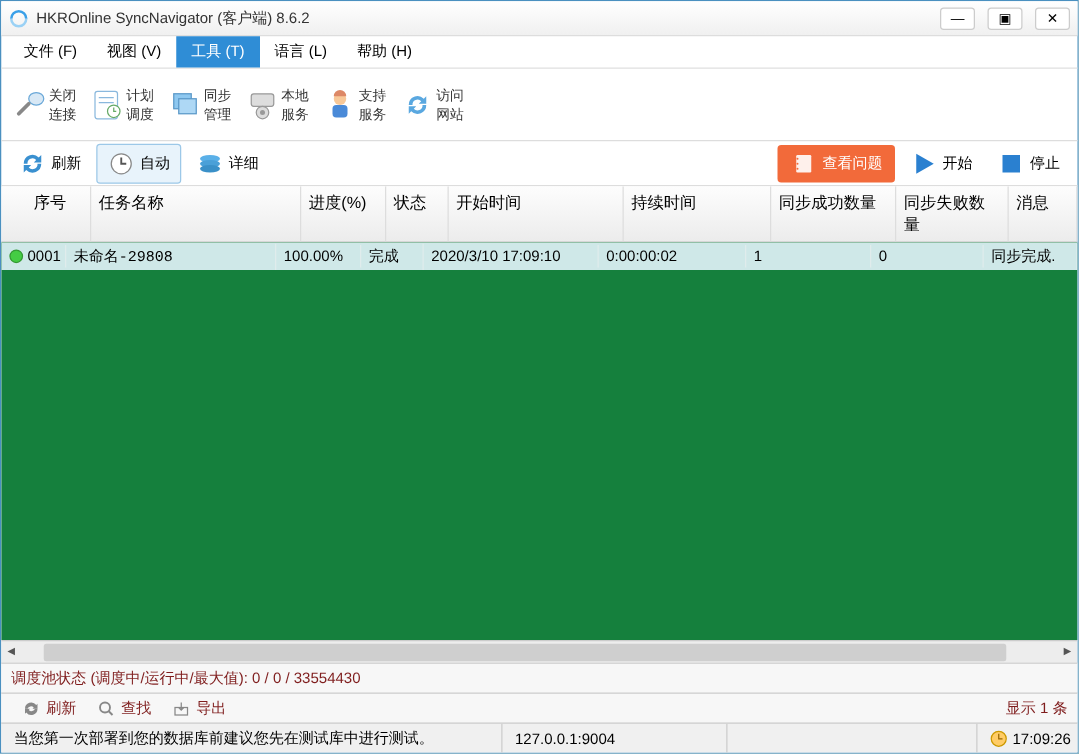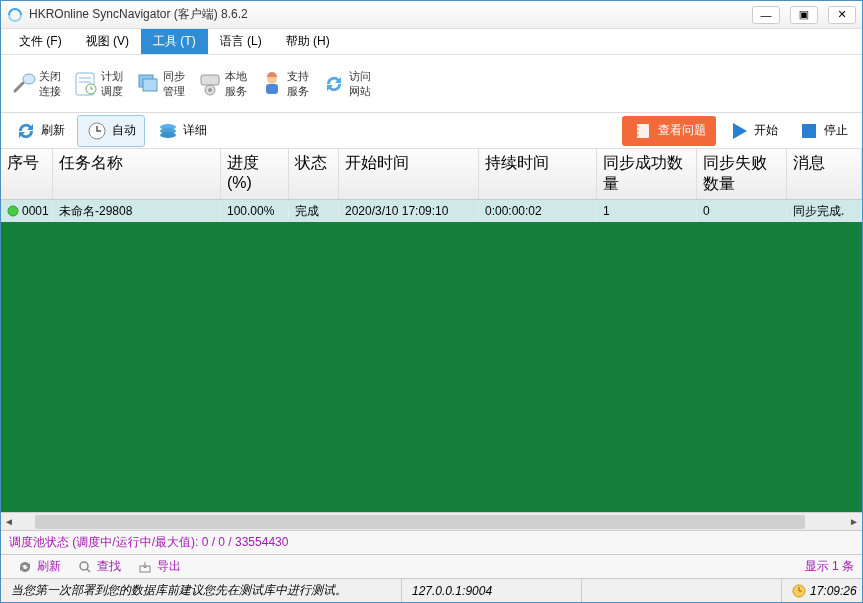--- a/index.html
+++ b/index.html
@@ -27,39 +27,39 @@
 
 .actionbar { height: 36px; display: flex; align-items: center; padding: 2px 6px; border-bottom: 1px solid #ddd; gap: 4px; }
 .actbtn { display: flex; align-items: center; gap: 4px; padding: 4px 8px; cursor: pointer; font-size: 12px; border-radius: 3px; }
 .actbtn.boxed { border: 1px solid #9cc8e8; background: #e8f3fb; }
 .actbtn .ico { width: 22px; height: 22px; display: flex; align-items: center; justify-content: center; }
 .spacer { flex: 1; }
 .actbtn.problem { background: #f26a3a; color: #fff; border-radius: 3px; padding: 4px 10px; }
 
 
 .tablewrap { flex: 1; display: flex; flex-direction: column; overflow: hidden; }
-.thead { display: flex; background: linear-gradient(#fdfdfd,#ececec); border-bottom: 1px solid #ccc; font-size: 16px; }
+.thead { display: flex; background: linear-gradient(#fdfdfd,#ececec); border-bottom: 1px solid #ccc; font-size: 13px; padding-left: 20px; }
 .th { padding: 4px 6px; border-right: 1px solid #ddd; }
-.c-seq { width: 52px; } .c-name { width: 168px; } .c-prog { width: 68px; } .c-stat { width: 50px; }
+.c-seq { width: 52px; } .c-name { width: 168px; font-family: Liberation Mono, monospace; } .c-prog { width: 68px; } .c-stat { width: 50px; }
 .c-start { width: 140px; } .c-dur { width: 118px; } .c-ok { width: 100px; } .c-fail { width: 90px; } .c-msg { flex: 1; }
 .tbody { flex: 1; overflow: hidden; background: #15803d; }
 .trow { display: flex; font-size: 12px; background: #cfe8e8; height: 22px; align-items: center; }
 .td { padding: 2px 6px; border-right: 1px solid #e0ecec; overflow: hidden; white-space: nowrap; }
 .td.c-seq { display:flex; align-items:center; gap:3px;}
 
 
 .hscroll { height: 18px; background: #ededed; border-top: 1px solid #ccc; display: flex; align-items: center; }
 .hscroll .thumb { height: 14px; background: #cfcfcf; margin-left: 18px; width: 770px; border-radius: 2px; }
 .hscroll .arrow { width: 16px; text-align:center; font-size:10px; color:#555;}
 
 
-.statusline { height: 24px; border-top: 1px solid #ccc; display: flex; align-items: center; padding: 0 8px; font-size: 12px; color: #a21caf; background: #f7f7f7; }
+.statusline { height: 24px; border-top: 1px solid #ccc; display: flex; align-items: center; padding: 0 8px; font-size: 12px; color: #7f1d1d; background: #f7f7f7; }
 .statusline .mini { display: flex; align-items: center; gap: 4px; padding: 0 8px; cursor: pointer; }
 .statusline .mini .ico { width:16px; height:16px; display:flex; align-items:center; justify-content:center;}
-.statusbar { height: 24px; border-top: 1px solid #ccc; display: flex; align-items: center; font-size: 12px; background: #f0f0f0; font-style: italic; }
+.statusbar { height: 24px; border-top: 1px solid #ccc; display: flex; align-items: center; font-size: 12px; background: #f0f0f0; }
 .statusbar .seg { padding: 0 10px; border-right: 1px solid #ccc; height: 100%; display: flex; align-items: center; }
 .statusbar .seg:last-child { border-right: none; }
 
 svg { display: block; }
 </style>
 </head>
 <body>
 
 <div class="window">
 

